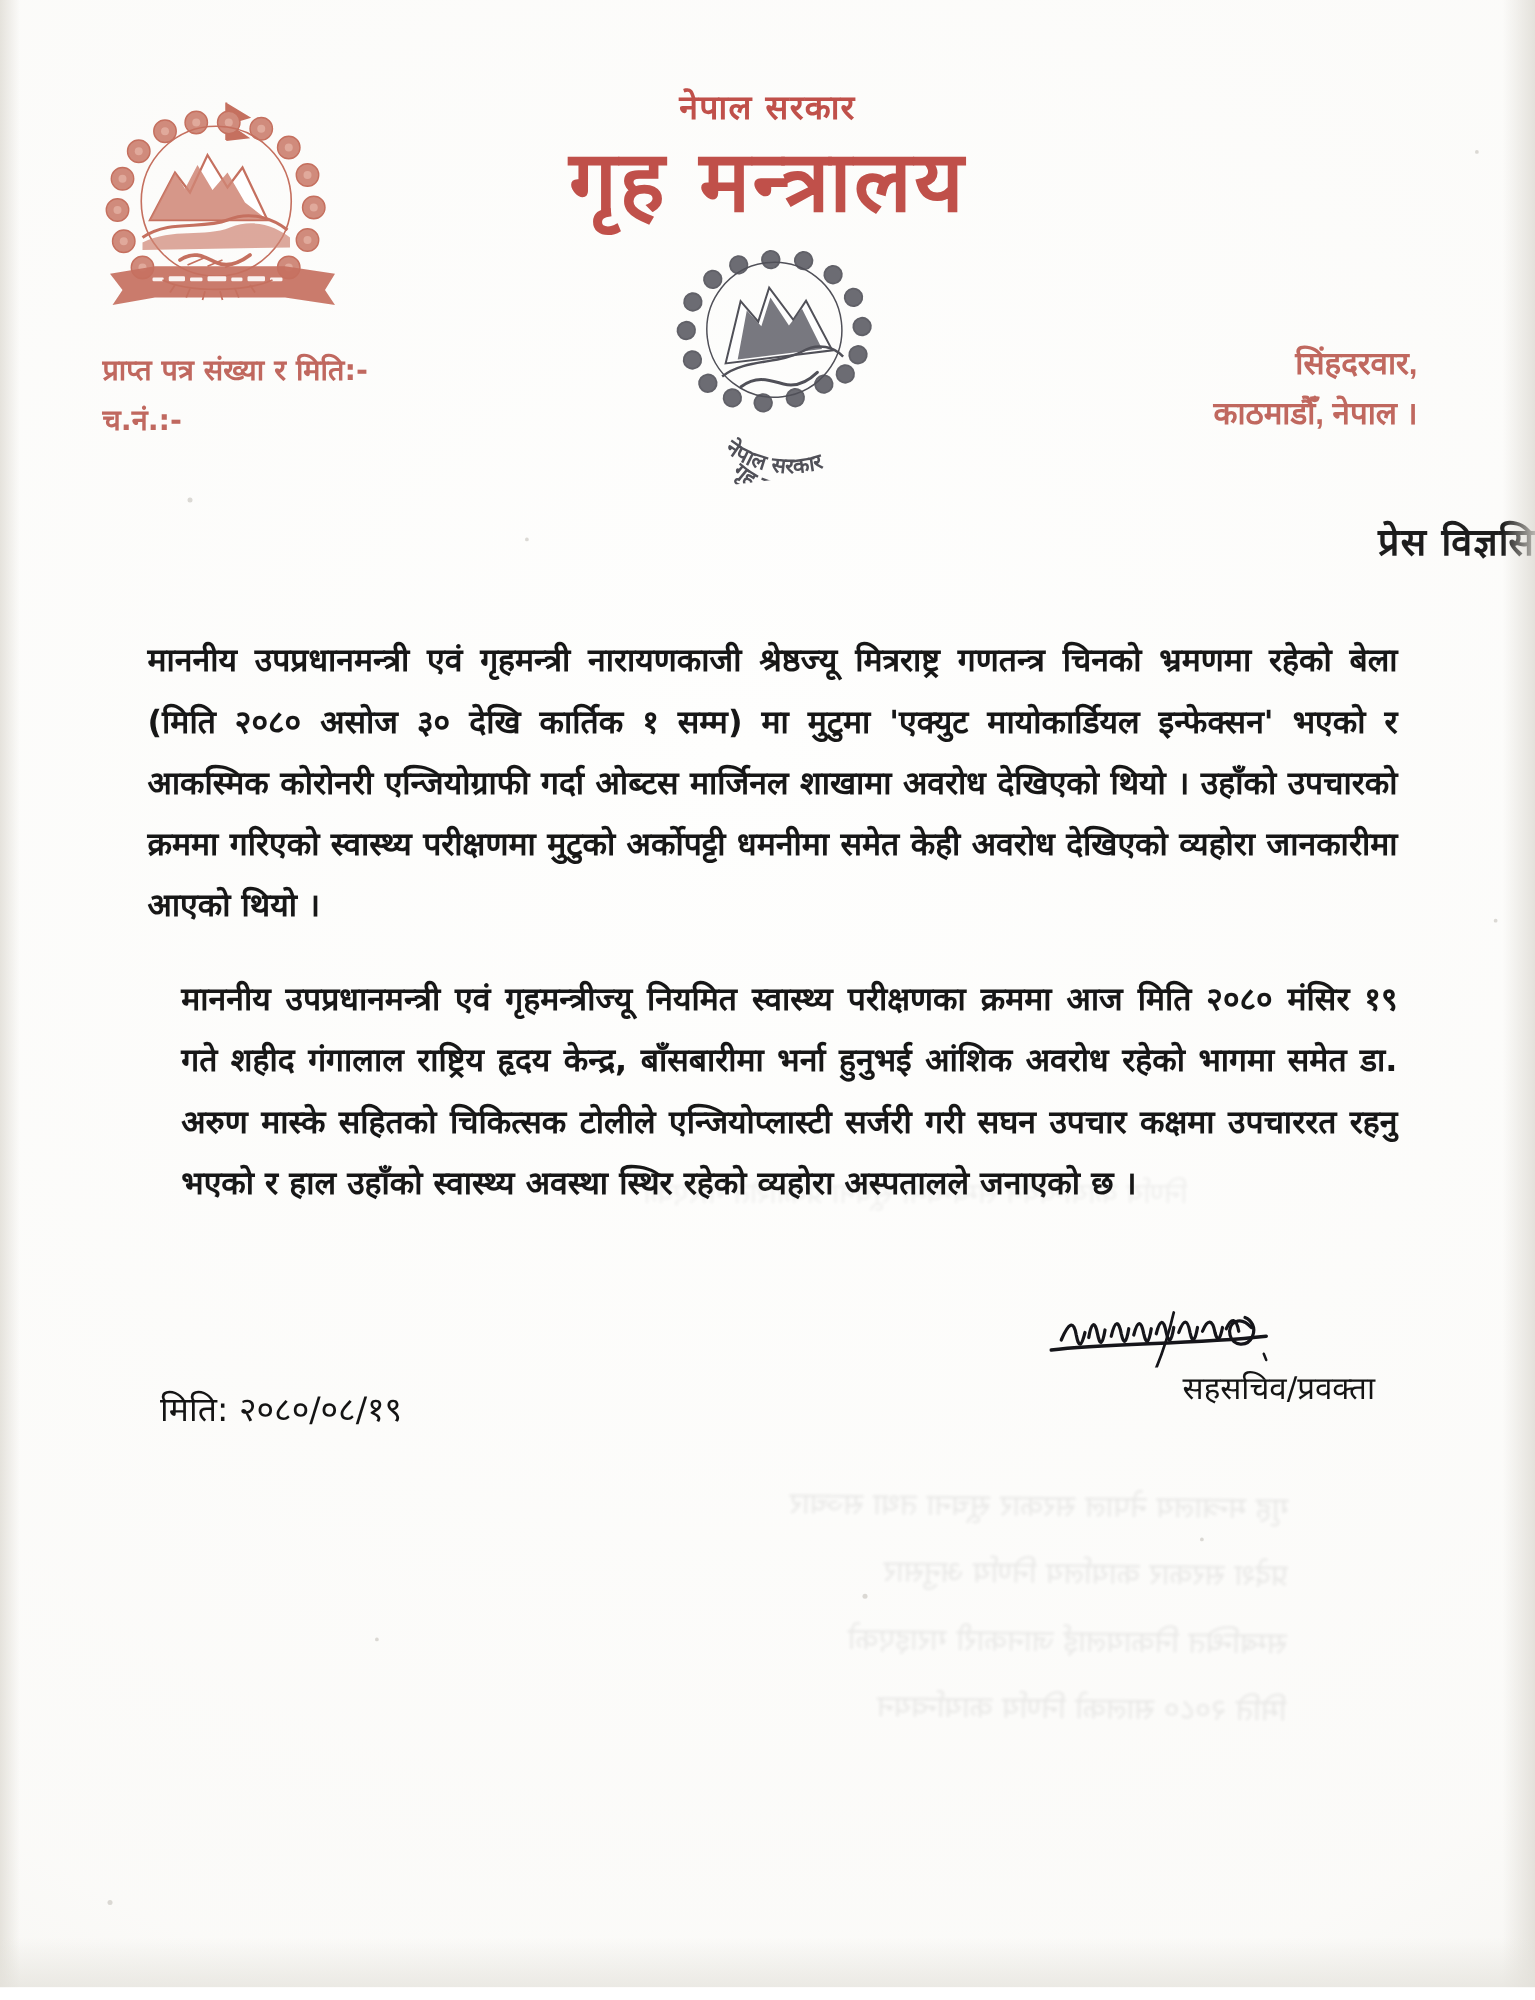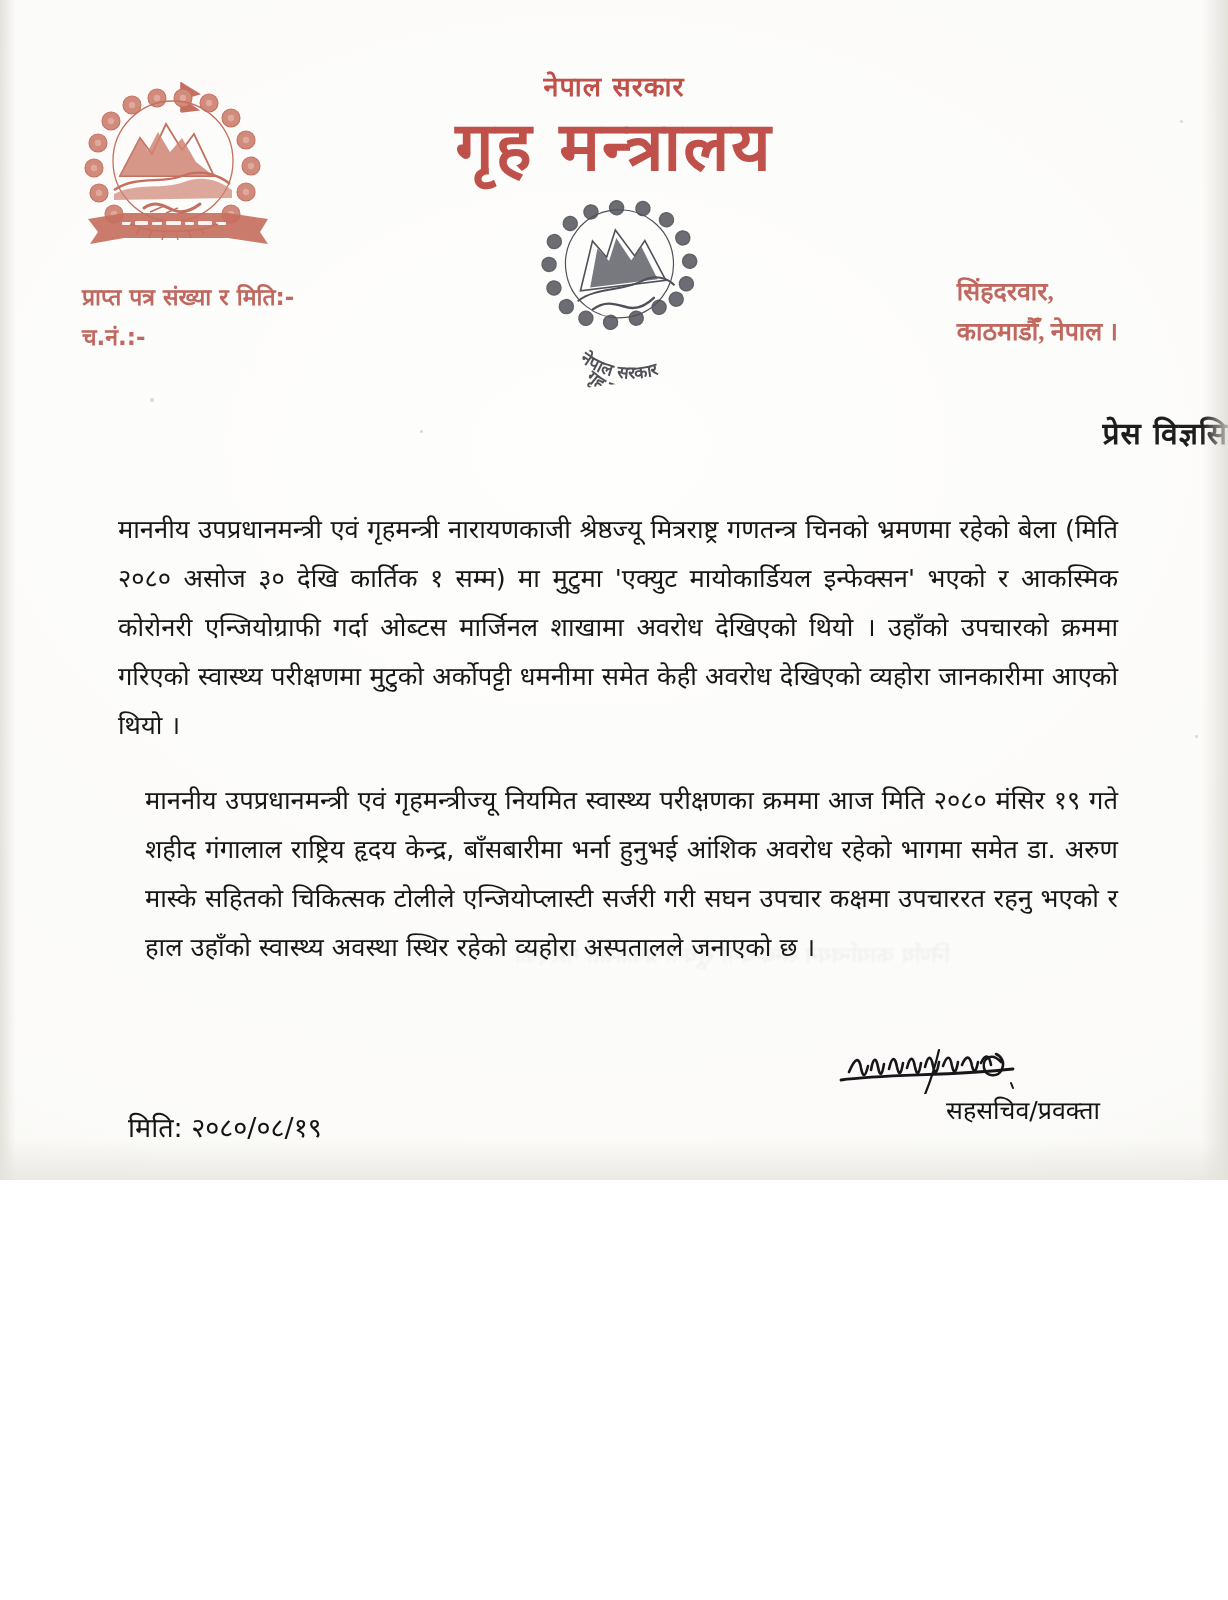--- a/index.html
+++ b/index.html
@@ -3,21 +3,21 @@
 <meta charset="utf-8">
 <style>
   html, body {
     margin: 0;
     padding: 0;
     background: #ffffff;
   }
   .page {
     position: relative;
     width: 1228px;
-    height: 1180px;
+    height: 1590px;
     background: #fefefd;
     overflow: hidden;
     font-family: "Liberation Sans", "DejaVu Sans", sans-serif;
   }
 
   
   .paper-tint {
     position: absolute;
     inset: 0;
     background:
@@ -103,24 +103,25 @@
     font-family: "DejaVu Sans", sans-serif;
     font-size: 23px;
     line-height: 1.72;
     font-weight: 600;
   }
   .ref-block div { white-space: nowrap; }
 
   
   .address-block {
     position: absolute;
-    right: 110px;
+    right: 94px;
     top: 272px;
+    text-align: right;
     color: #c0685f;
-    font-family: Liberation Serif, serif;
+    font-family: Liberation Sans, sans-serif;
     font-size: 25px;
     line-height: 1.58;
     font-weight: 600;
   }
   .address-block div { white-space: nowrap; }
 
   
   .doc-title {
     position: absolute;
     left: 0;
@@ -142,20 +143,21 @@
     width: 1000px;
   }
   .para {
     font-family: "DejaVu Sans", sans-serif;
     font-size: 25.5px;
     line-height: 49px;
     color: #171717;
     text-align: justify;
     text-justify: inter-word;
     margin: 0 0 26px 0;
+    font-weight: bold;
   }
   .para:last-child { margin-bottom: 0; margin-left: 27px; }
 
   
   .signature-block {
     position: absolute;
     right: 128px;
     top: 1036px;
     width: 300px;
     text-align: center;

